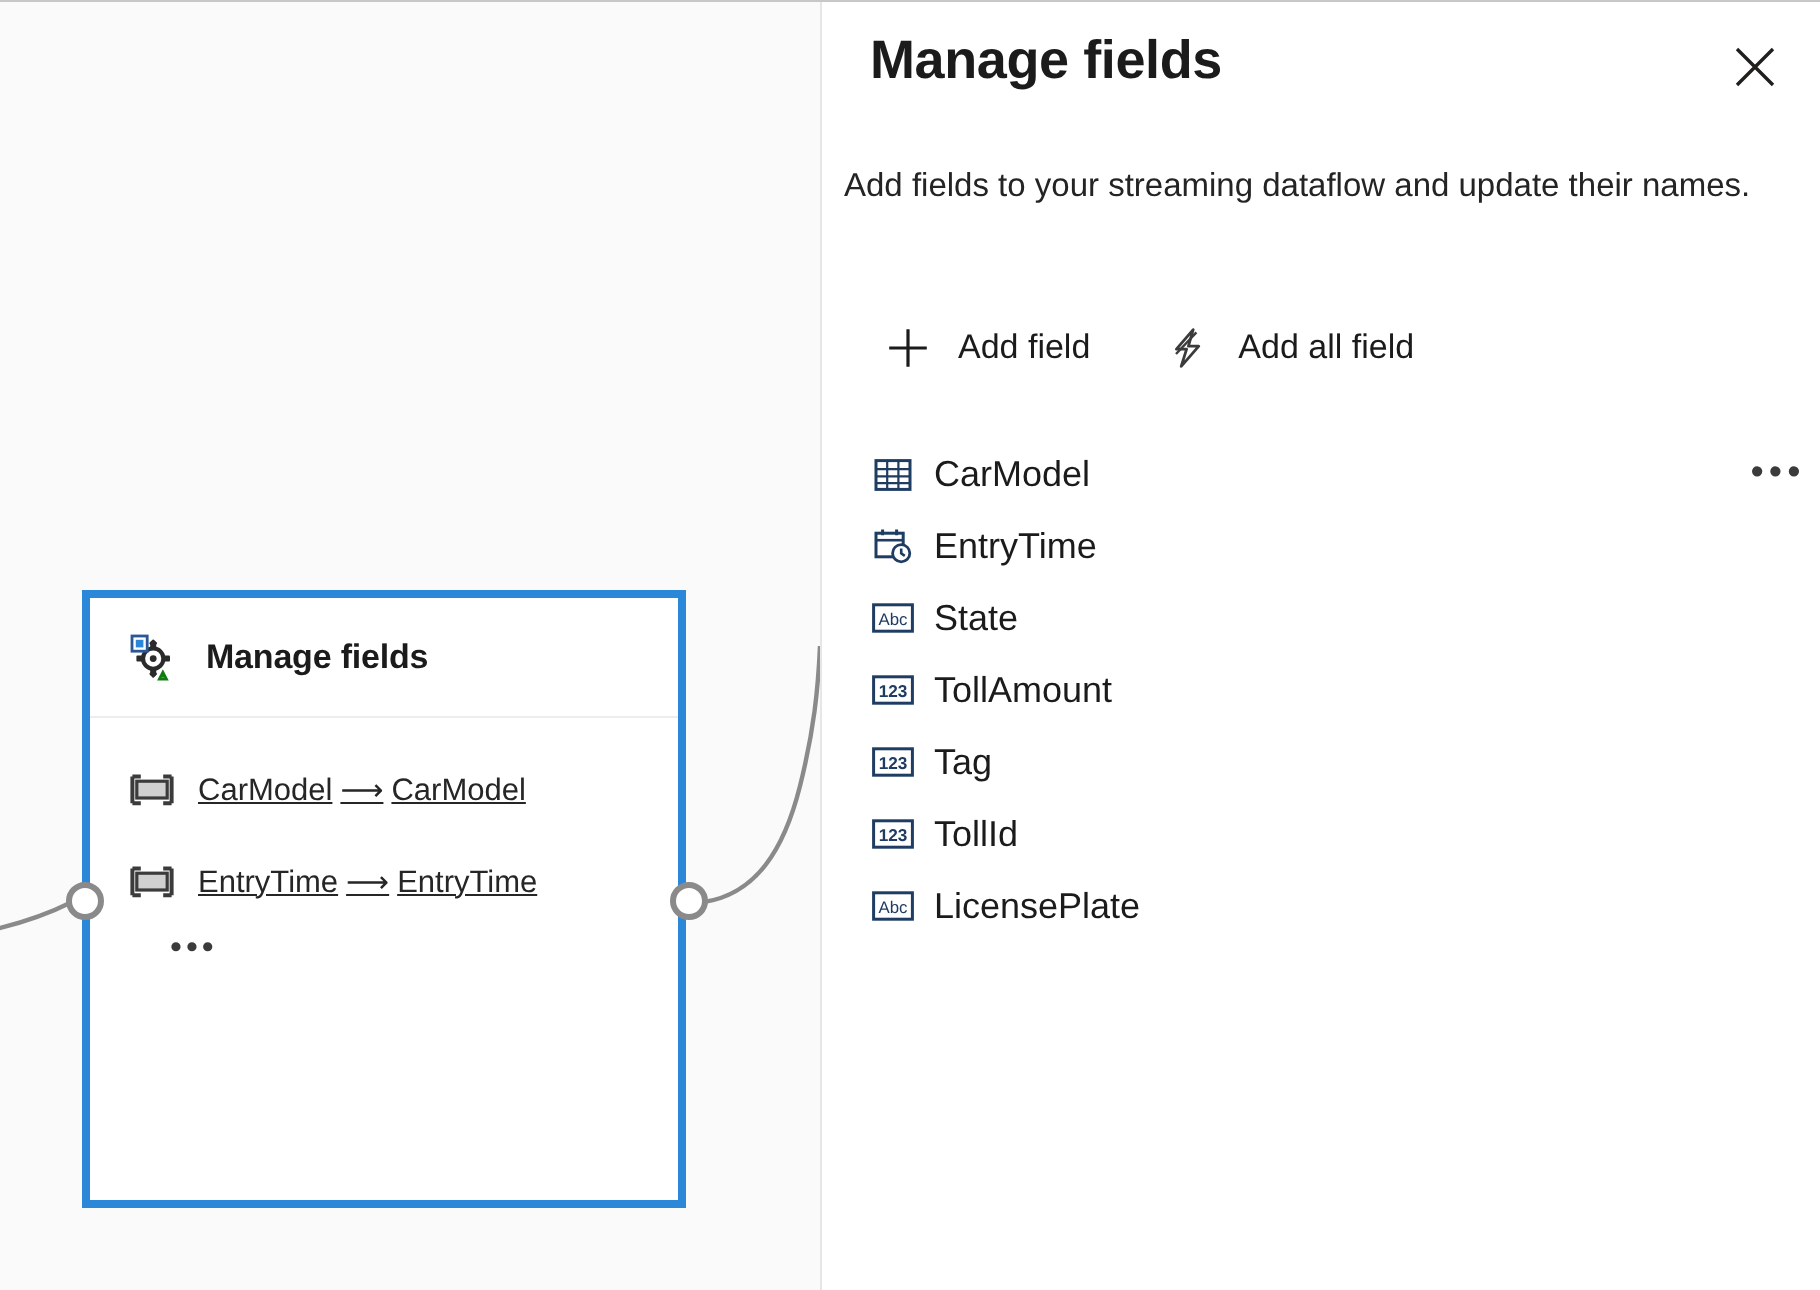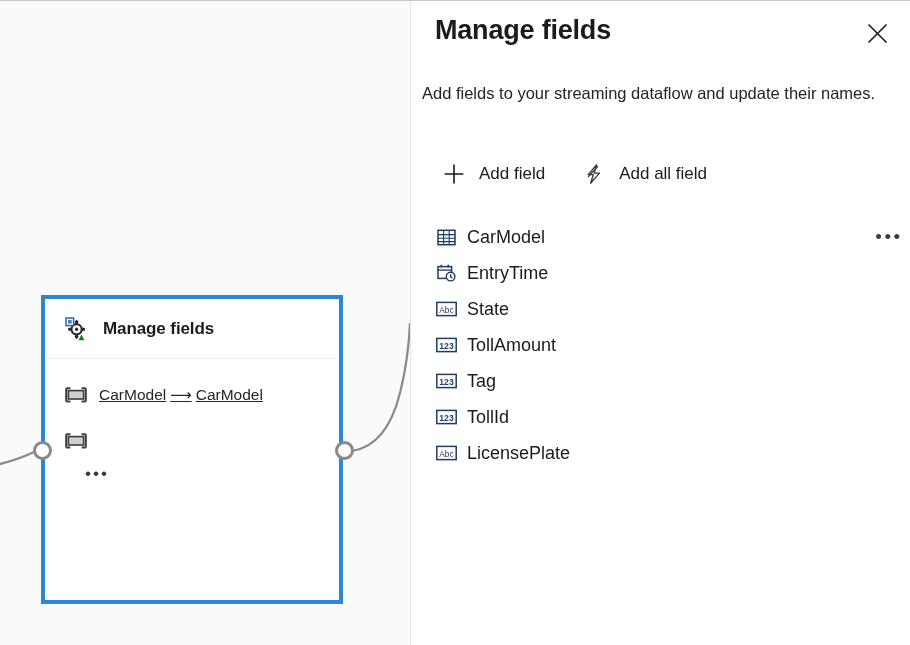--- a/index.html
+++ b/index.html
@@ -283,20 +283,21 @@
         </div>
 
         <div class="node-row">
           <span>
             <svg width="22" height="16" viewBox="0 0 22 16">
               <rect x="3.4" y="3.6" width="15.2" height="8.4" fill="#d0d0d0" stroke="#3b3b3b" stroke-width="1.6"></rect>
               <path d="M 1.2 1.2 L 5.4 1.2 M 1.2 1.2 L 1.2 14.6 M 1.2 14.6 L 5.4 14.6" fill="none" stroke="#3b3b3b" stroke-width="2"></path>
               <path d="M 20.8 1.2 L 16.6 1.2 M 20.8 1.2 L 20.8 14.6 M 20.8 14.6 L 16.6 14.6" fill="none" stroke="#3b3b3b" stroke-width="2"></path>
             </svg>
           </span>
+          <span class="node-row-label"><span>EntryTime</span><span class="arrow">⟶</span><span>EntryTime</span></span>
         </div>
 
 
         <div id="node-more">•••</div>
       </div>
     </div>
 
     <div class="port" id="port-left"></div>
     <div class="port" id="port-right"></div>
   </div>

